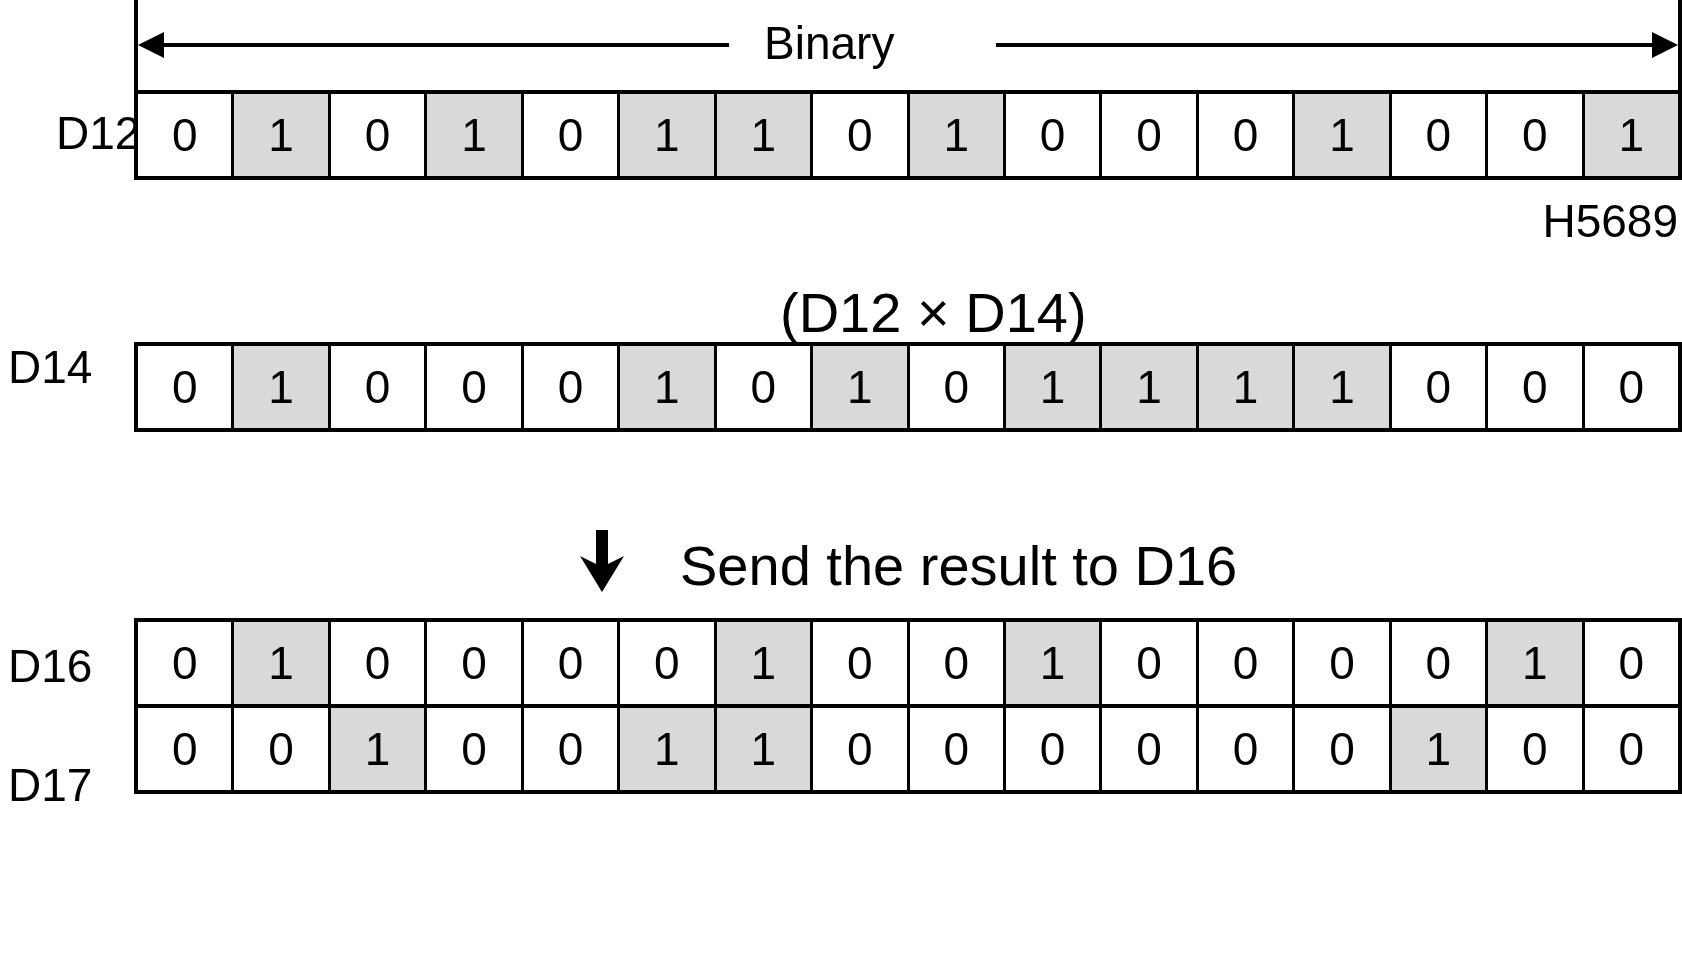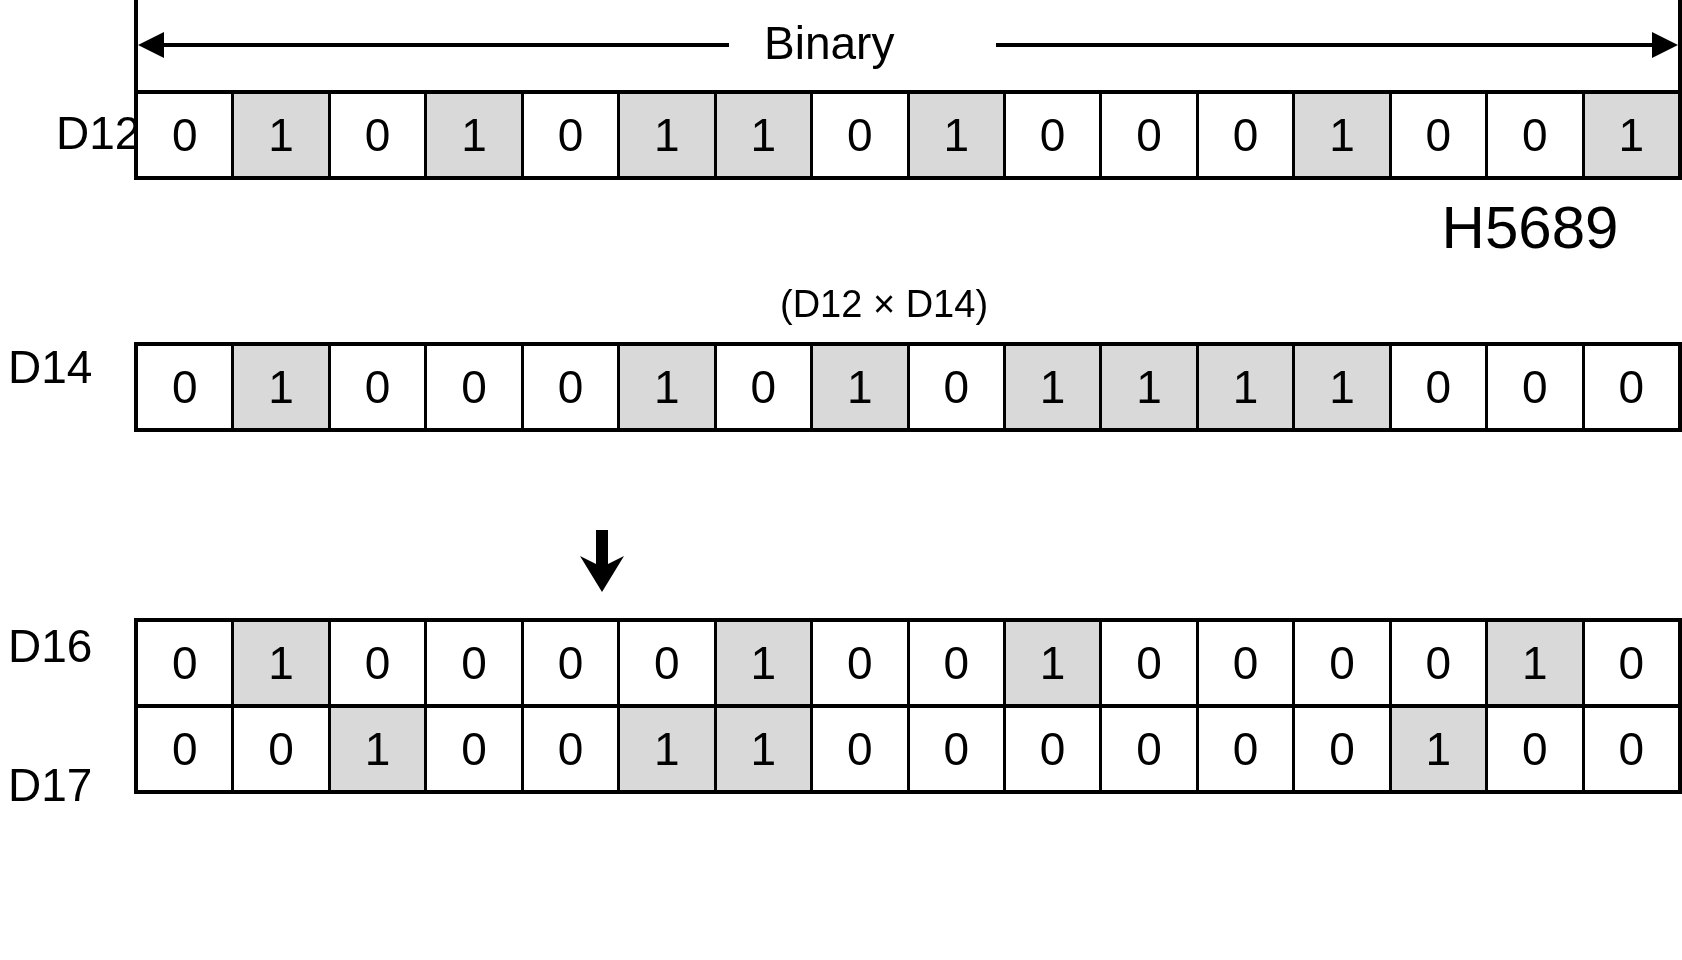--- a/index.html
+++ b/index.html
@@ -23,28 +23,28 @@
   
   .reg-label {
     position: absolute;
     font-size: 46px;
     line-height: 1;
     letter-spacing: 0px;
     white-space: nowrap;
   }
   .hex-label {
     position: absolute;
-    font-size: 60px;
-    line-height: 1;
-    white-space: nowrap;
-    text-align: center;
+    font-size: 46px;
+    line-height: 1;
+    white-space: nowrap;
+    text-align: right;
   }
   .note {
     position: absolute;
-    font-size: 38px;
+    font-size: 56px;
     line-height: 1;
     white-space: nowrap;
   }
 
   
   .bitrow {
     position: absolute;
     display: flex;
     border: 4px solid #000000;
     box-sizing: border-box;
@@ -181,22 +181,23 @@
       <div class="cell">0</div>
       <div class="cell">0</div>
       <div class="cell">0</div>
     </div>
 
   <div class="down-arrow" style="left:578px; top:530px; width:48px; height:62px;">
     <svg width="48" height="62" viewBox="0 0 48 62" aria-hidden="true">
       <path d="M18 0 H30 V34 L46 26 L24 62 L2 26 L18 34 Z" fill="#000000"></path>
     </svg>
   </div>
-
-  <div class="reg-label" style="left:8px; top:623px;">D16</div>
+  <div class="note" style="left:680px; top:538px;">Send the result to D16</div>
+
+  <div class="reg-label" style="left:8px; top:643px;">D16</div>
   <div class="bitrow joined-top" id="row-d16" style="left:134px; top:618px; width:1548px; height:88px;">
       <div class="cell">0</div>
       <div class="cell on">1</div>
       <div class="cell">0</div>
       <div class="cell">0</div>
       <div class="cell">0</div>
       <div class="cell">0</div>
       <div class="cell on">1</div>
       <div class="cell">0</div>
       <div class="cell">0</div>

